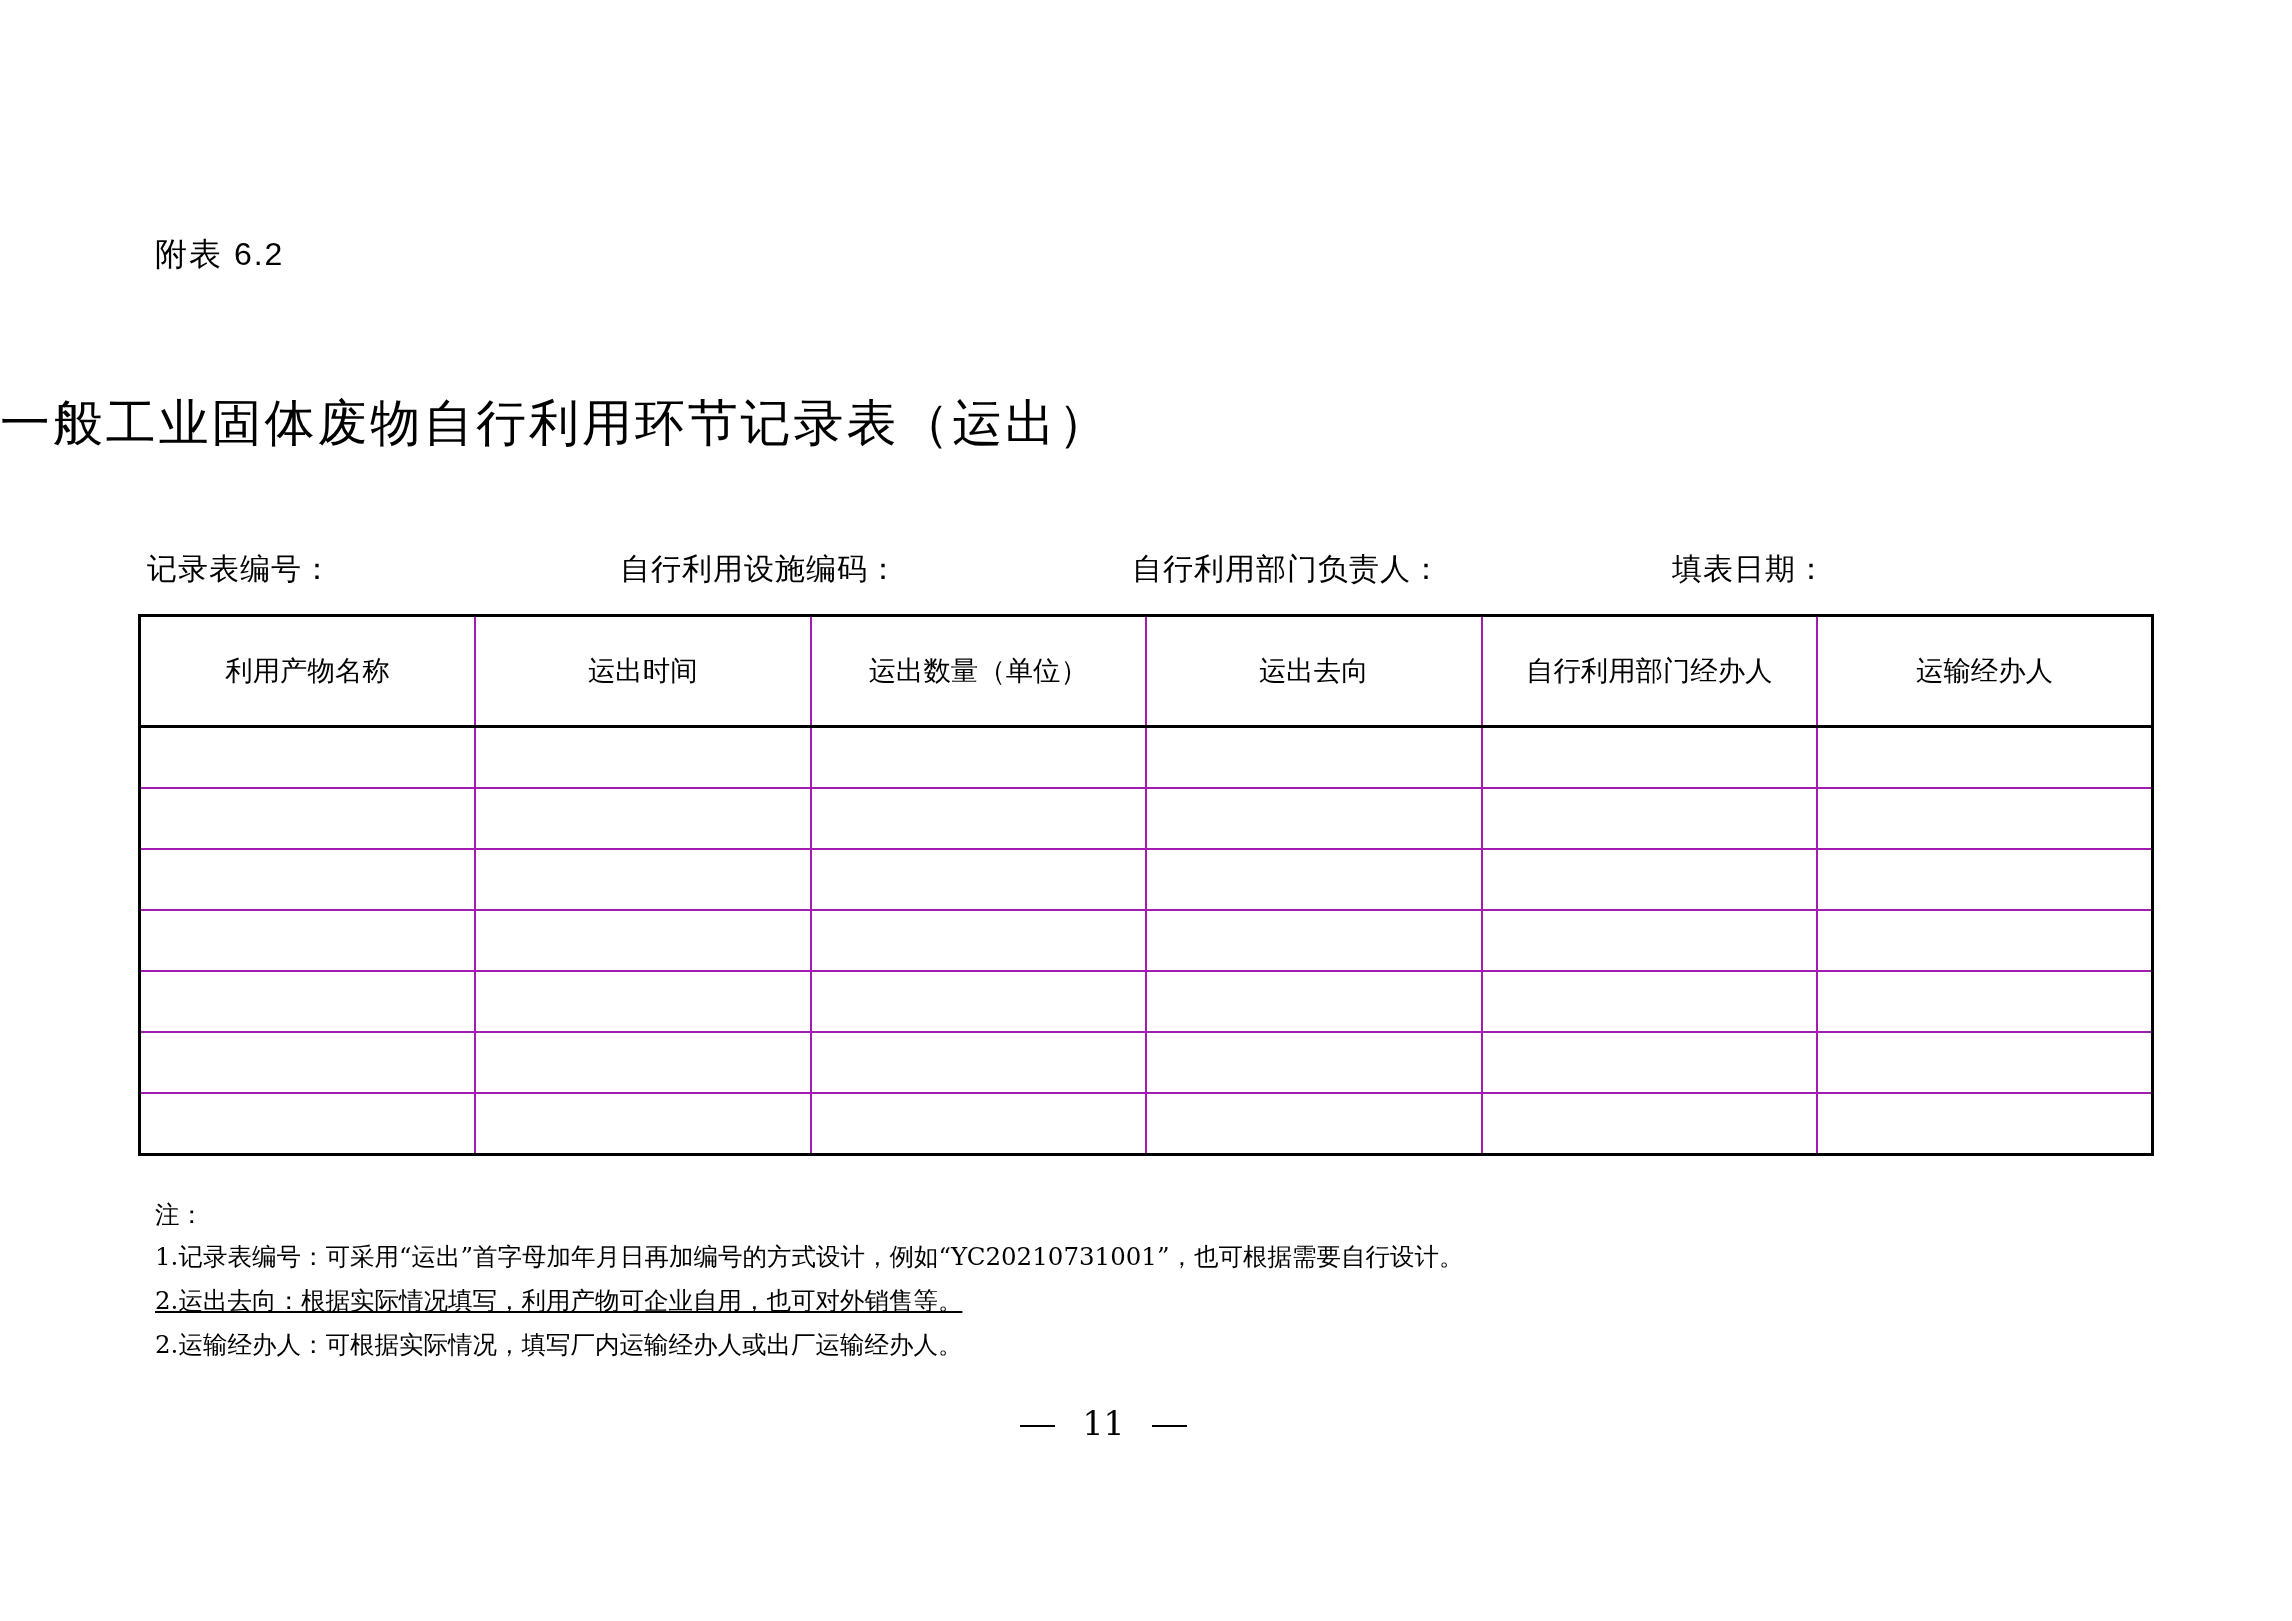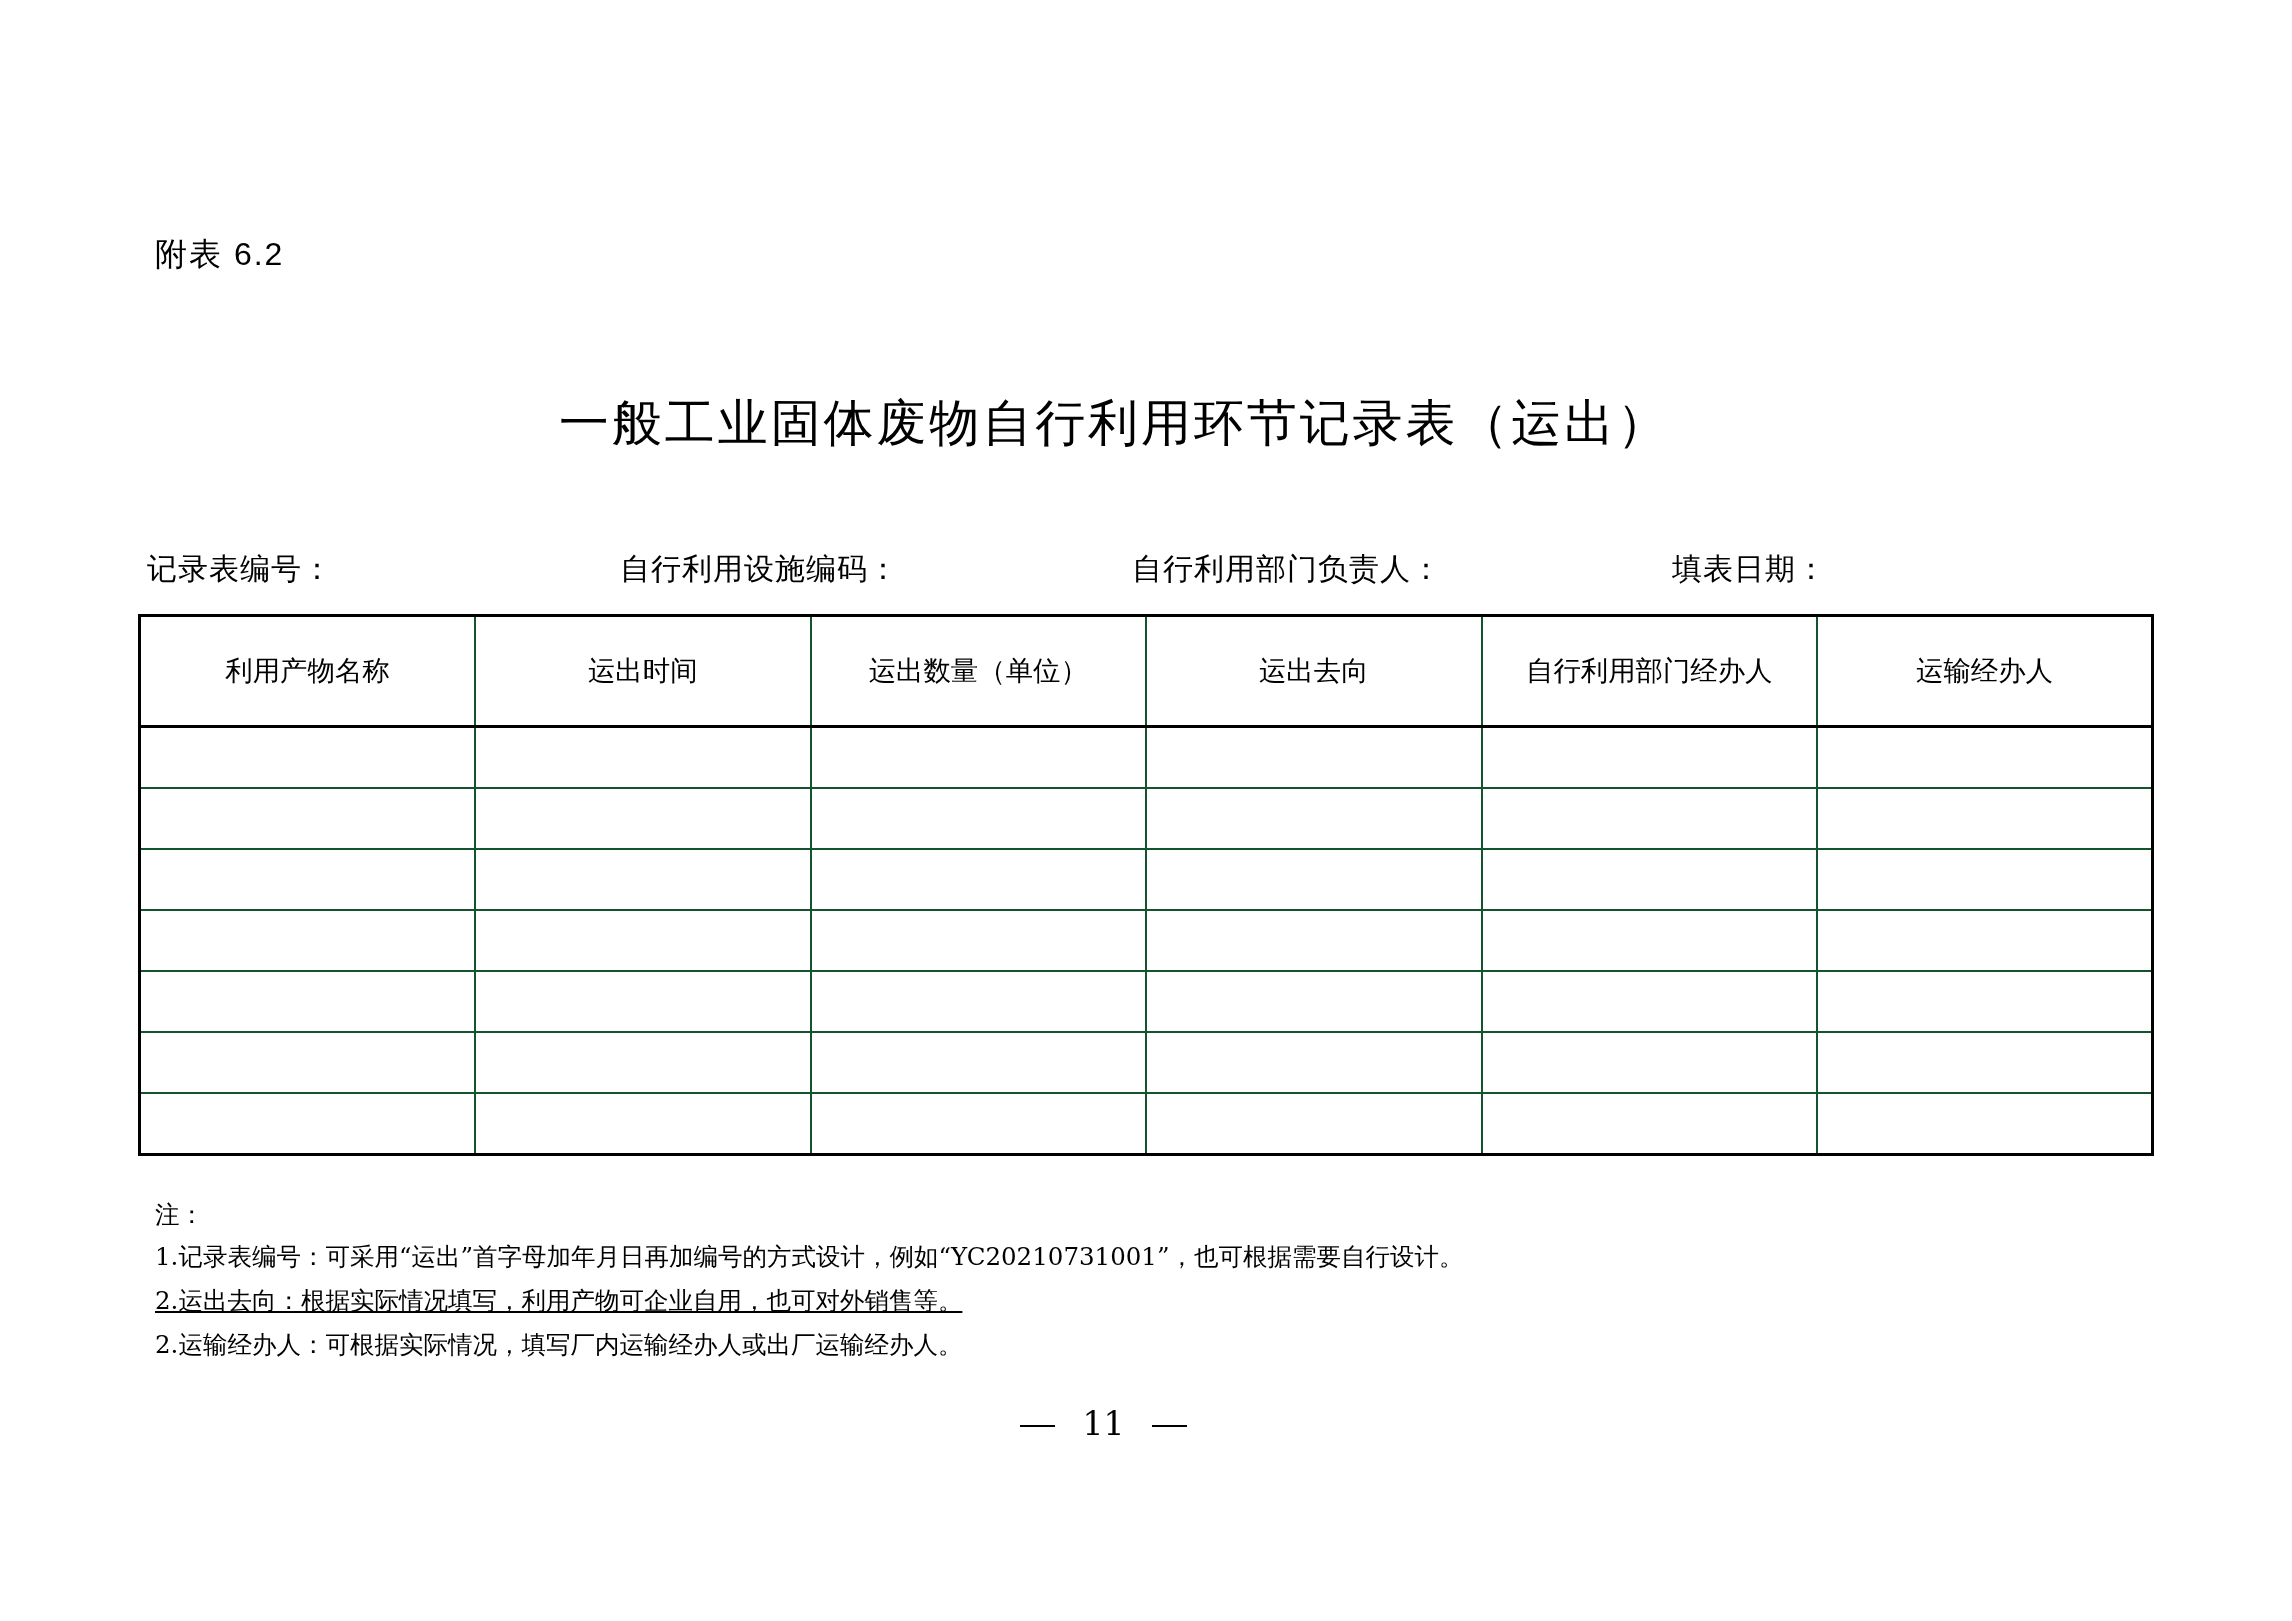--- a/index.html
+++ b/index.html
@@ -1,25 +1,25 @@
 <!DOCTYPE html>
 <html><head>
 <meta charset="utf-8">
 <style>
   html, body { margin: 0; padding: 0; background: #ffffff; }
   body { width: 2293px; height: 1621px; position: relative; overflow: hidden; color: #000; }
   .abs { position: absolute; white-space: nowrap; }
   .appendix { left: 155px; top: 233px; font-family: Liberation Sans, sans-serif; font-size: 32px; letter-spacing: 2px; }
-  .title { left: 0; width: 2229px; top: 390px; text-align: center; font-family: "DejaVu Sans", sans-serif; font-size: 50px; letter-spacing: 2.9px; }
+  .title { left: 0; width: 2229px; top: 390px; font-family: "DejaVu Sans", sans-serif; font-size: 50px; letter-spacing: 2.9px; }
   .field { top: 549px; font-family: "DejaVu Sans", sans-serif; font-size: 30px; letter-spacing: 1px; }
   table.record {
     position: absolute; left: 138px; top: 614px; width: 2016px;
     border-collapse: collapse; border: 3.9px solid #000; table-layout: fixed;
   }
-  table.record th, table.record td { border: 2px solid #14532d; padding: 0; }
+  table.record th, table.record td { border: 2px solid #a21caf; padding: 0; }
   table.record thead th {
     height: 108px; border-bottom: 3.9px solid #000;
     font-family: "DejaVu Sans", sans-serif; font-weight: normal; font-size: 27.4px; text-align: center; vertical-align: middle;
   }
   table.record tbody td { height: 59px; }
   table.record tbody tr:nth-child(odd) td { border-bottom-width: 2.9px; }
   .notes { left: 155px; font-family: "DejaVu Serif", serif; font-size: 24.5px; }
   .note0 { top: 1198px; }
   .note1 { top: 1240px; }
   .note2 { top: 1284px; text-decoration: underline; }

